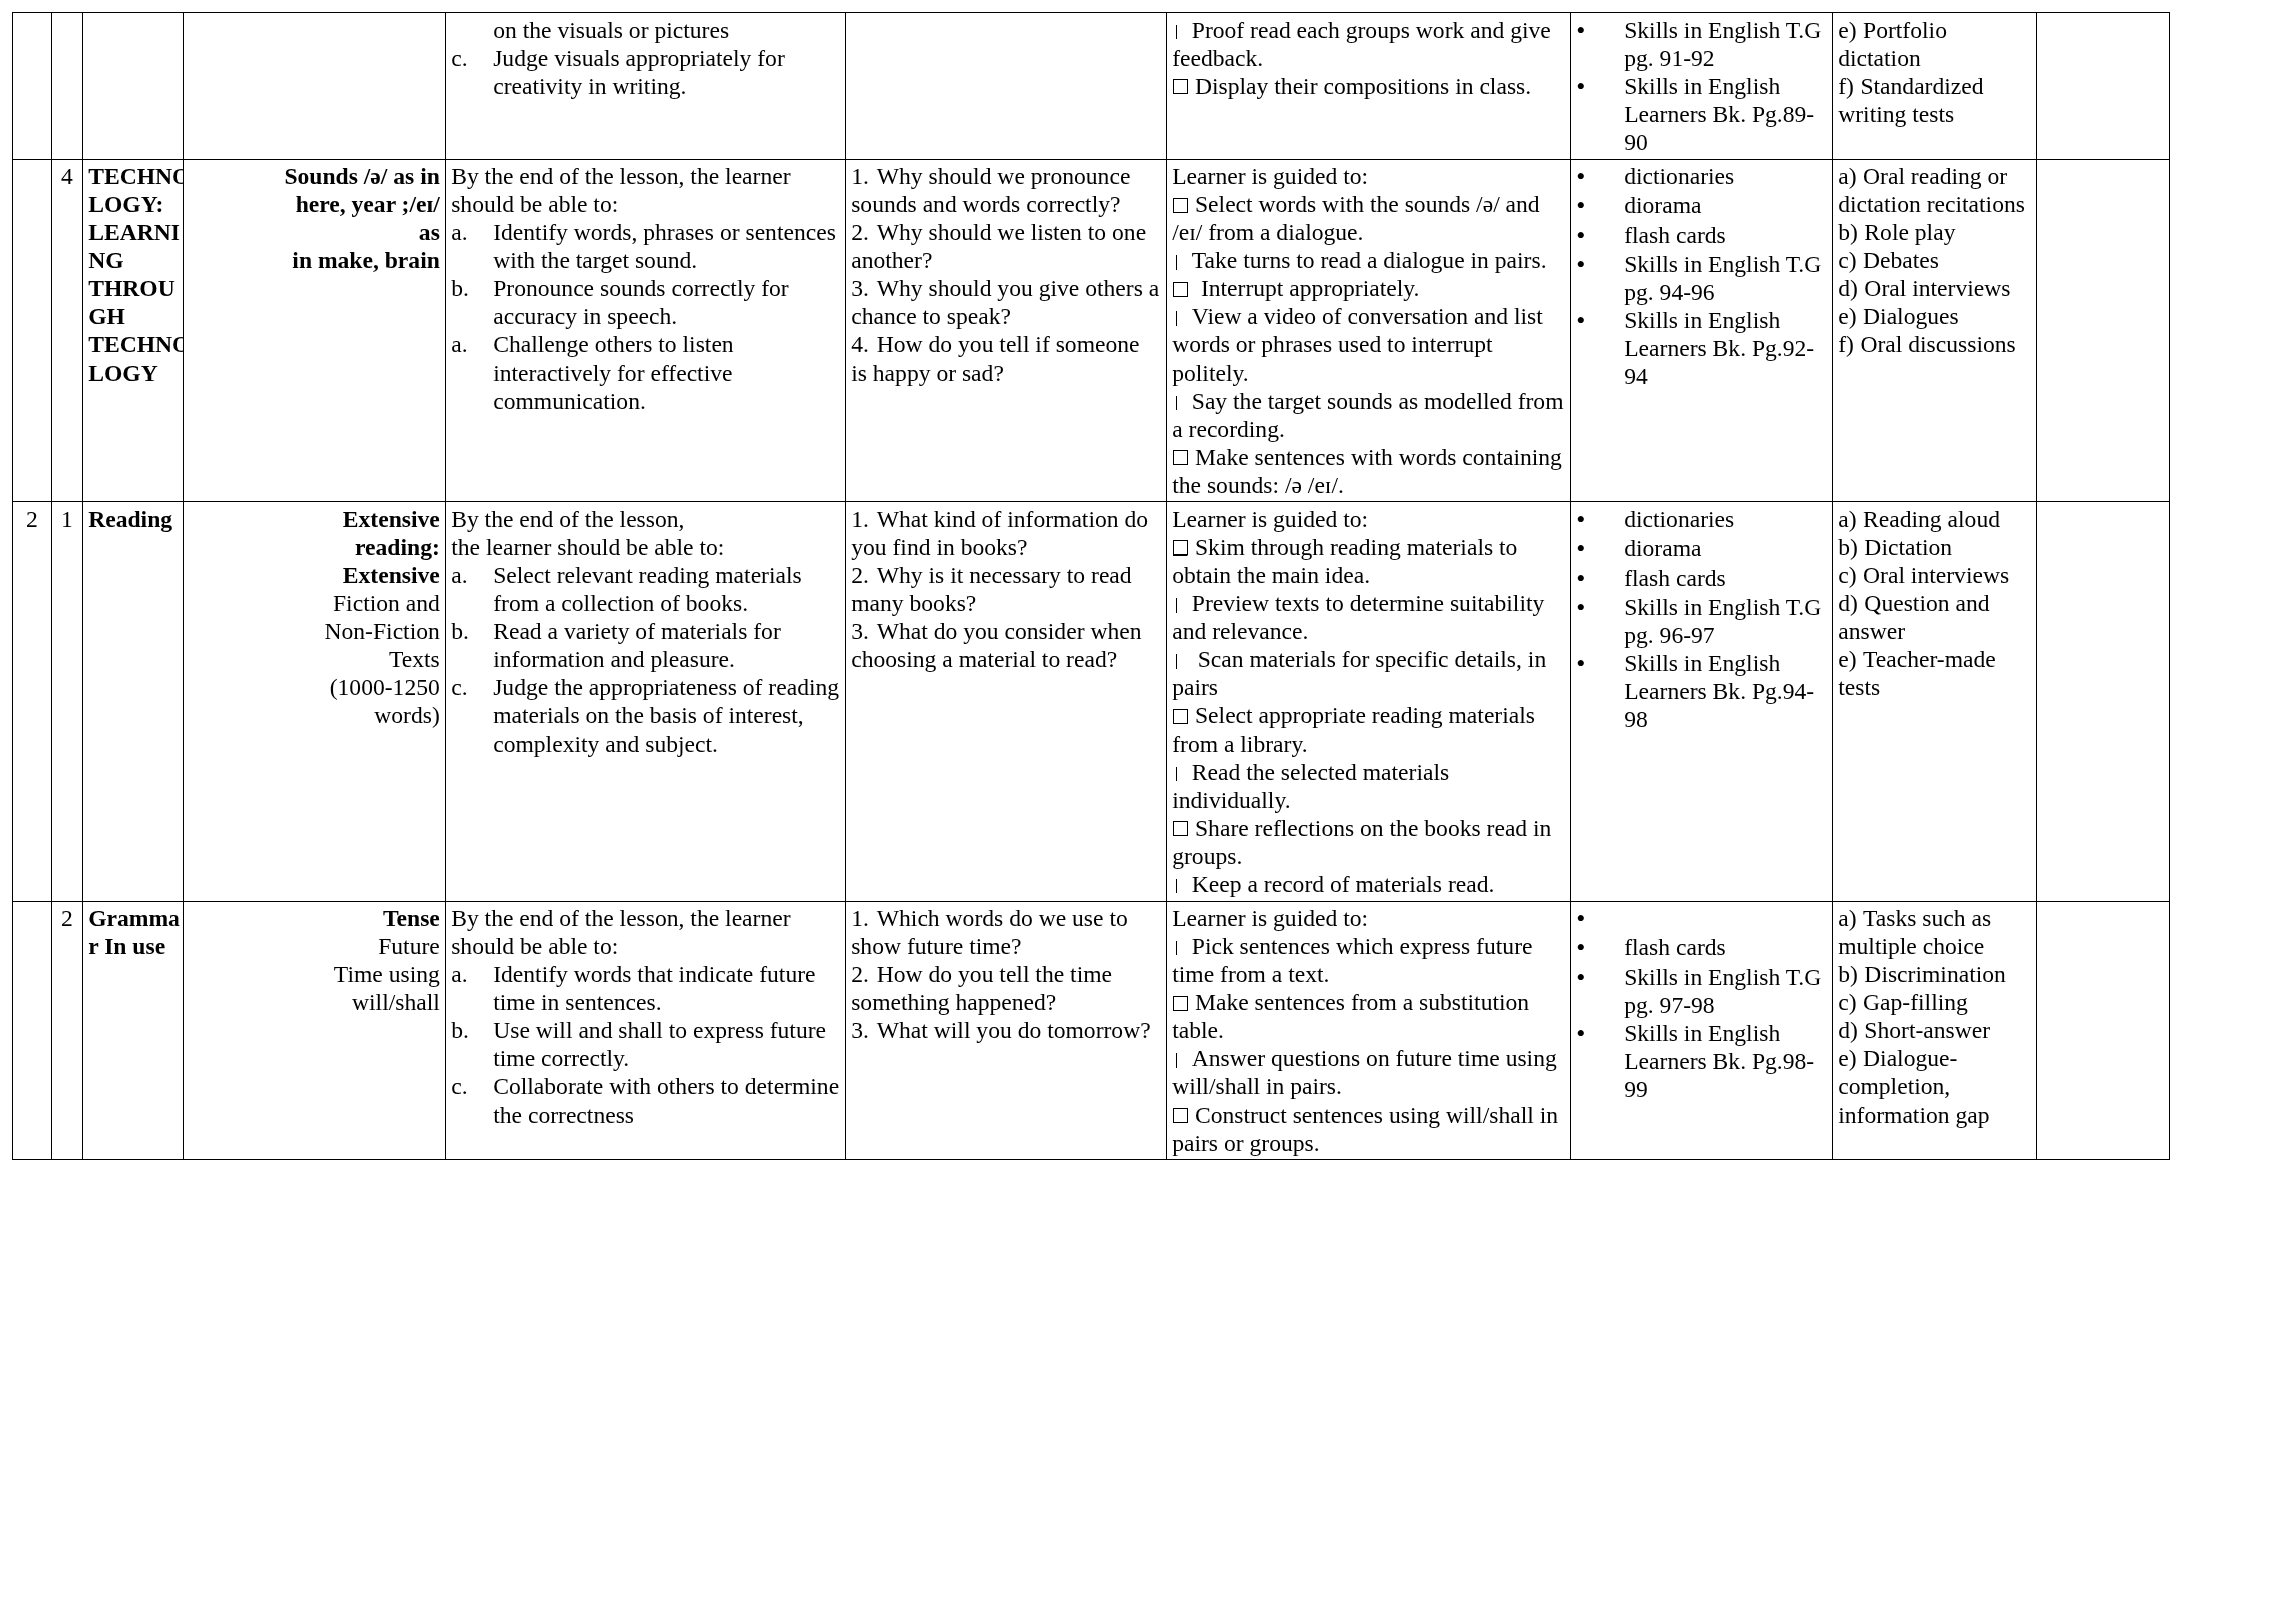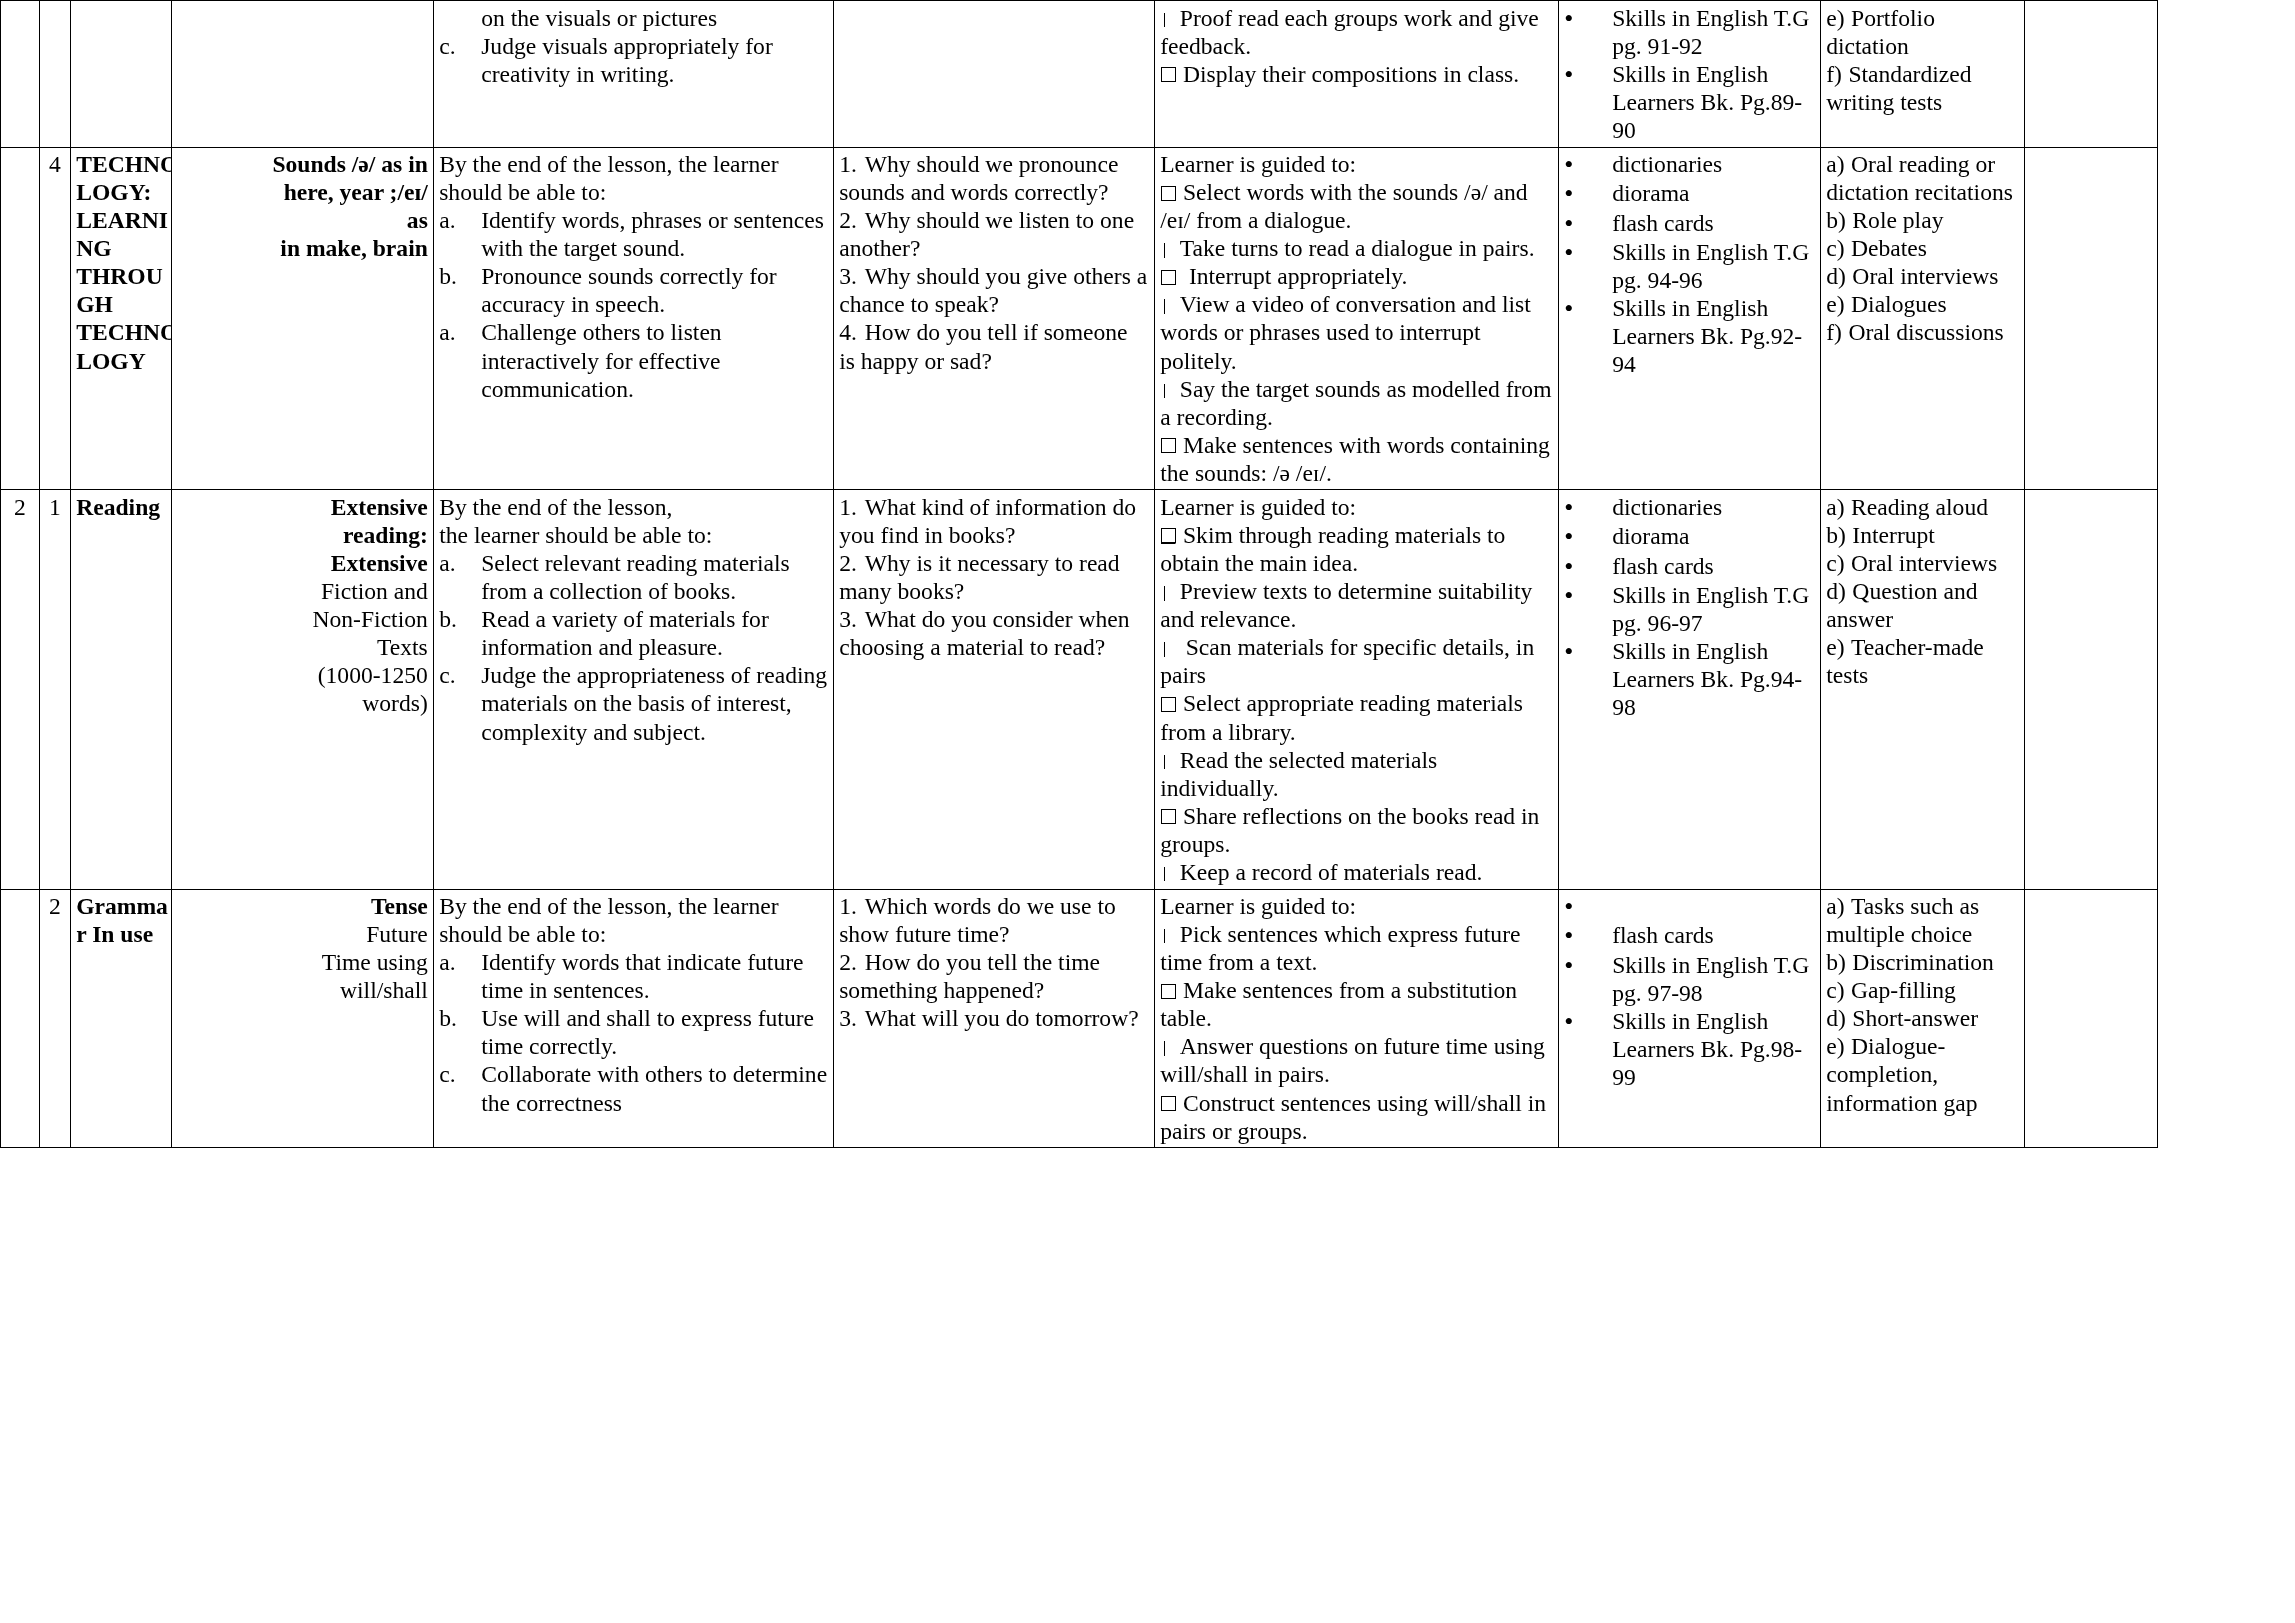--- a/index.html
+++ b/index.html
@@ -7,21 +7,21 @@
     width:2295px;height:1623px;
     font-family:"Liberation Serif","DejaVu Serif",serif;
     color:#000000;
     -webkit-font-smoothing:antialiased;
   }
   .sheet{width:2295px;height:1623px;position:relative;overflow:hidden;box-sizing:border-box;}
   table.scheme{
     border-collapse:collapse;
     width:1962px;
     table-layout:fixed;
-    margin:0;padding:17px;
+    margin:12px;padding:17px;
   }
   table.scheme td{
     border:1.3px solid #000000;
     vertical-align:top;
     padding:2.6px 5.2px 2.6px 5.2px;
     font-size:23.6px;
     line-height:1.19;
     overflow:hidden;
   }
   
@@ -315,21 +315,21 @@
               <span class="dot">•</span>
               <span class="rtx">Skills in English T.G pg. 96-97</span>
             </div>
             <div class="res-li">
               <span class="dot">•</span>
               <span class="rtx">Skills in English Learners Bk. Pg.94-98</span>
             </div>
           </td>
           <td>
             <div class="as-item"><span class="al">a)</span><span class="at">Reading aloud</span></div>
-            <div class="as-item"><span class="al">b)</span><span class="at">Interrupt</span></div>
+            <div class="as-item"><span class="al">b)</span><span class="at">Dictation</span></div>
             <div class="as-item"><span class="al">c)</span><span class="at">Oral interviews</span></div>
             <div class="as-item"><span class="al">d)</span><span class="at">Question and answer</span></div>
             <div class="as-item"><span class="al">e)</span><span class="at">Teacher-made tests</span></div>
           </td>
           <td>
             <div></div>
           </td>
         </tr>
         <tr>
           <td class="ctr">

